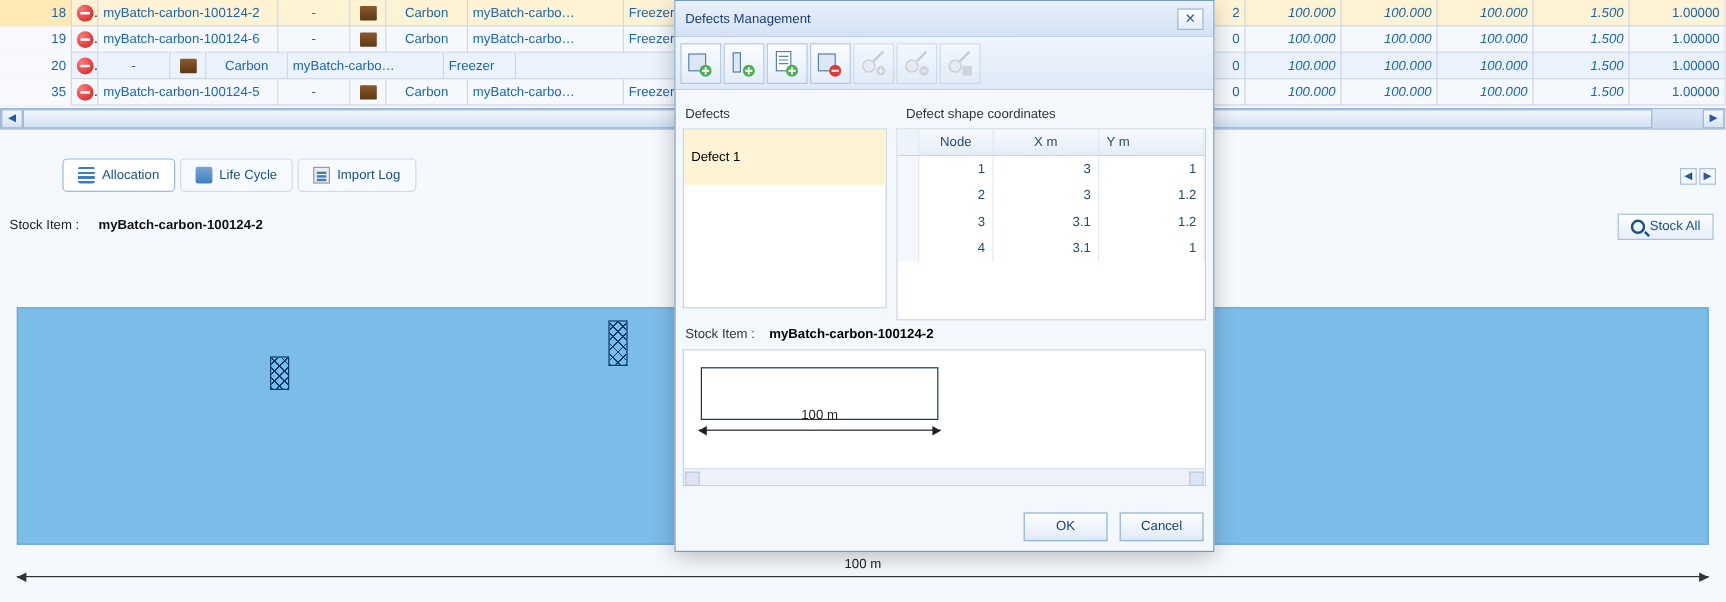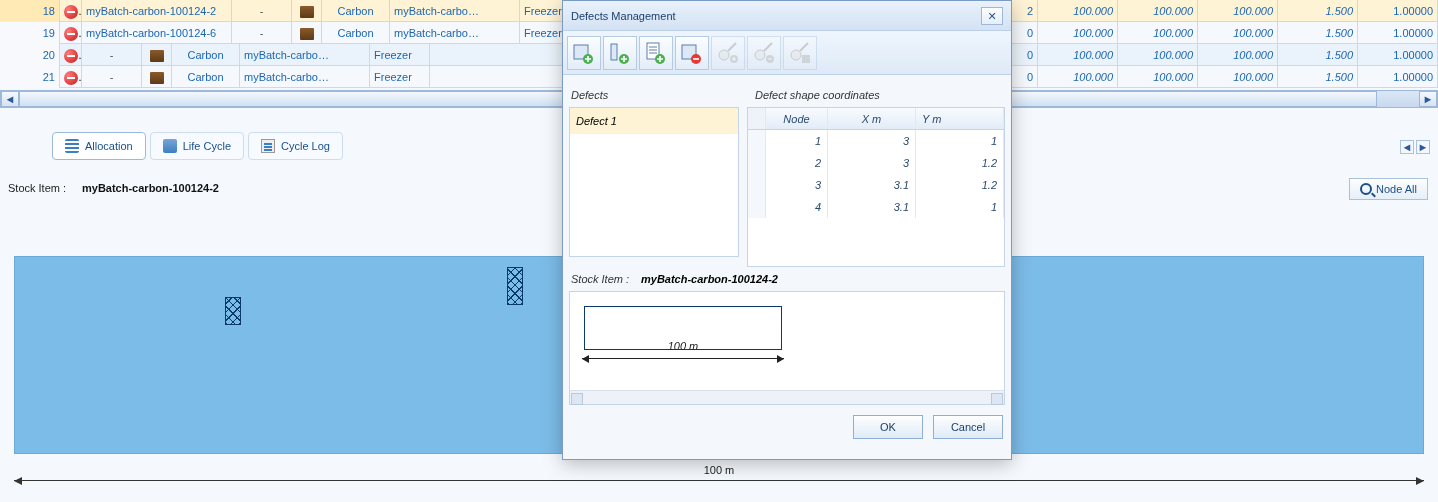--- a/index.html
+++ b/index.html
@@ -74,26 +74,26 @@
   .dialog { position: absolute; left: 562px; top: 0; width: 450px; height: 460px; background: #f4f8fd; border: 1px solid #7a9cc4; box-shadow: 0 4px 18px rgba(0,0,0,0.25); }
   .dlg-title { height: 30px; background: linear-gradient(#e9f1fb, #d3e2f4); display: flex; align-items: center; padding: 0 8px; color: #1a3f70; border-bottom: 1px solid #bcd0e8; }
   .dlg-title .spacer { flex: 1; }
   .dlg-close { width: 22px; height: 18px; border: 1px solid #9db8d8; background: linear-gradient(#fdfefe, #e6eef8); text-align: center; line-height: 16px; color: #2a5a99; cursor: pointer; }
 
   .dlg-toolbar { height: 44px; background: linear-gradient(#eef5fd, #dfeaf7); border-bottom: 1px solid #bcd0e8; display: flex; align-items: center; padding: 0 4px; gap: 2px; }
   .tbtn { width: 34px; height: 34px; border: 1px solid #b5cbe4; background: linear-gradient(#fbfdff, #e3edf8); display: flex; align-items: center; justify-content: center; cursor: pointer; }
   .tbtn.disabled { opacity: 0.5; cursor: default; }
   .tbtn svg { display: block; }
 
-  .dlg-body { position: absolute; left: 6px; right: 6px; top: 80px; bottom: 44px; font-style: italic; }
+  .dlg-body { position: absolute; left: 6px; right: 6px; top: 80px; bottom: 44px; }
   .lbl-defects { position: absolute; left: 2px; top: 8px; color: #333; }
   .lbl-coords  { position: absolute; left: 186px; top: 8px; color: #333; text-align: center; }
 
   .defect-list { position: absolute; left: 0; top: 26px; width: 170px; height: 150px; border: 1px solid #c5d4e8; background: #fff; }
-  .defect-item { padding: 7px 6px; cursor: pointer; }
+  .defect-item { padding: 17px 6px; cursor: pointer; }
   .defect-item.sel { background: #fff3d6; }
 
   .coord-grid { position: absolute; left: 178px; top: 26px; right: 0; height: 160px; border: 1px solid #c5d4e8; background: #fff; }
   .cg-head, .cg-row { display: flex; height: 22px; }
   .cg-head { background: linear-gradient(#f8fbfe, #e3ecf7); border-bottom: 1px solid #c5d4e8; }
   .cg-cell { border-right: 1px solid #e2e9f3; line-height: 22px; padding: 0 6px; }
   .cg-h0 { width: 18px; background: #eef3fa; }
   .cg-h1 { width: 62px; text-align: center; color: #2a4a70; }
   .cg-h2 { flex: 1; text-align: center; color: #2a4a70; }
   .cg-h3 { flex: 1; text-align: left; color: #2a4a70; }
@@ -107,21 +107,21 @@
   .dlg-dim { position: absolute; left: 12px; top: 66px; width: 202px; }
   .dlg-dim-line { border-top: 1px solid #222; position: relative; height: 0; }
   .dlg-dim-line::before, .dlg-dim-line::after { content: ""; position: absolute; top: -4px; width: 0; height: 0; border-top: 4px solid transparent; border-bottom: 4px solid transparent; }
   .dlg-dim-line::before { left: 0; border-right: 7px solid #222; }
   .dlg-dim-line::after  { right: 0; border-left: 7px solid #222; }
   .dlg-dim-text { position: absolute; width: 100%; text-align: center; top: -18px; color: #222; }
   .dlg-hscroll { position: absolute; left: 0; right: 0; bottom: 0; height: 14px; background: #eef2f8; border-top: 1px solid #d6e0ee; }
   .dlg-hscroll::before, .dlg-hscroll::after { content: ""; position: absolute; top: 2px; width: 10px; height: 10px; background: #dde6f2; border: 1px solid #b9c9de; }
   .dlg-hscroll::before { left: 1px; } .dlg-hscroll::after { right: 1px; }
 
-  .dlg-buttons { position: absolute; right: 8px; bottom: 20px; display: flex; gap: 10px; }
+  .dlg-buttons { position: absolute; right: 8px; bottom: 8px; display: flex; gap: 10px; }
   .btn { width: 70px; height: 24px; background: linear-gradient(#fdfefe, #e0eaf6); border: 1px solid #8fb0d6; color: #1a3f70; cursor: pointer; }
 </style>
 </head>
 <body>
 
 <div class="grid" id="grid">
     <div class="grid-row sel">
       <div class="cell c-idx">18</div>
       <div class="cell c-icon"><span class="minus-icon"></span></div>
       <div class="cell c-name">myBatch-carbon-100124-2</div>
@@ -165,22 +165,23 @@
       <div class="cell c-fr">Freezer</div>
       <div class="cell c-gap"></div>
       <div class="cell num c-n">0</div>
       <div class="cell num c-v">100.000</div>
       <div class="cell num c-v">100.000</div>
       <div class="cell num c-v">100.000</div>
       <div class="cell num c-v">1.500</div>
       <div class="cell num c-w">1.00000</div>
     </div>
     <div class="grid-row">
-      <div class="cell c-idx">21</div>
+      <div class="cell c-idx">35</div>
       <div class="cell c-icon"><span class="minus-icon"></span></div>
+      <div class="cell c-name">myBatch-carbon-100124-5</div>
       <div class="cell c-dash">-</div>
       <div class="cell c-book"><span class="book-icon"></span></div>
       <div class="cell c-mat">Carbon</div>
       <div class="cell c-mb">myBatch-carbo…</div>
       <div class="cell c-fr">Freezer</div>
       <div class="cell c-gap"></div>
       <div class="cell num c-n">0</div>
       <div class="cell num c-v">100.000</div>
       <div class="cell num c-v">100.000</div>
       <div class="cell num c-v">100.000</div>
@@ -201,35 +202,35 @@
   <div class="tab active">
     <span class="tab-icon ico-alloc"></span>
     <span>Allocation</span>
   </div>
   <div class="tab">
     <span class="tab-icon ico-life"></span>
     <span>Life Cycle</span>
   </div>
   <div class="tab">
     <span class="tab-icon ico-import"></span>
-    <span>Cycle Log</span>
+    <span>Import Log</span>
   </div>
 </div>
 
 <div class="pager">
   <span>◄</span>
   <span>►</span>
 </div>
 
 <div class="stock-label">Stock Item :</div>
 <div class="stock-value">myBatch-carbon-100124-2</div>
 
 <div class="zoom-all">
   <span class="mag-icon"></span>
-  <span>Node All</span>
+  <span>Stock All</span>
 </div>
 
 <div class="canvas">
   <div class="hatch h1"></div>
   <div class="hatch h2"></div>
 </div>
 <div class="dim">
   <div class="dim-line"></div>
   <div class="dim-text">100 m</div>
 </div>

